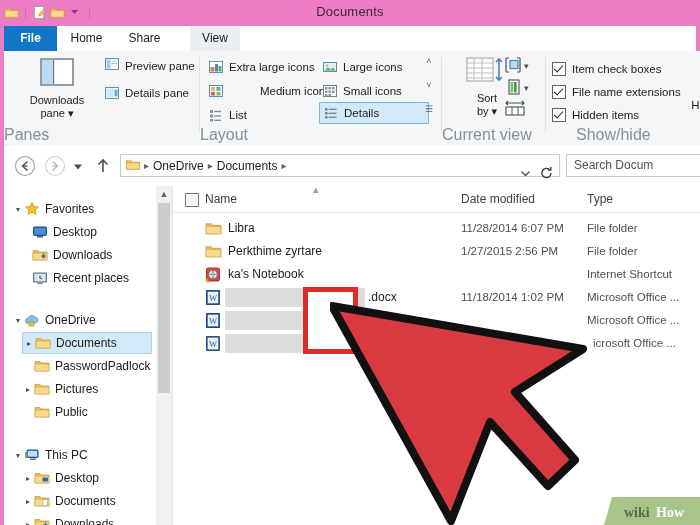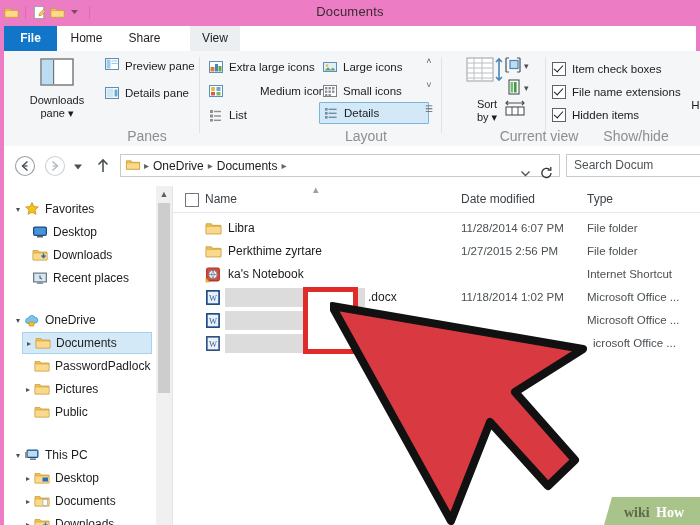--- a/index.html
+++ b/index.html
@@ -42,22 +42,22 @@
   .tab-filler2{position:absolute;left:240px;top:2px;width:456px;height:25px;background:#ffffff;}
 
   
   .ribbon{
     position:absolute;left:0;top:51px;width:700px;height:95px;
     background:#f4f6f7;border-bottom:1px solid #d8dbdd;
   }
   .ribbon-left-edge{position:absolute;left:0;top:0;width:4px;height:95px;background:#ec7cc3;}
   .rgroup{position:absolute;top:0;height:95px;}
   .rgroup .glabel{
-    position:absolute;bottom:2px;left:0;width:100%;text-align:center;
-    font-size:14px;color:#8a8f93;padding-left:45px;
+    position:absolute;bottom:2px;left:0;width:100%;
+    font-size:16px;color:#8a8f93;
   }
   .rgroup .gdiv{position:absolute;right:0;top:6px;width:1px;height:76px;background:#dfe3e5;}
 
   
   #g-panes{left:4px;width:196px;}
   .bigbtn{
     position:absolute;left:14px;top:4px;width:78px;height:70px;
     display:flex;flex-direction:column;align-items:center;cursor:default;
   }
   .bigbtn .navico{width:44px;height:34px;margin-top:2px;}
@@ -360,21 +360,21 @@
       <div class="sortbtn">
         <span>
           <svg width="48" height="34" viewBox="0 0 48 34">
             <rect x="4" y="3" width="26" height="23" fill="#fff" stroke="#9aa0a4"></rect>
             <g stroke="#b9c0c5" stroke-width="1">
                 <path d="M4 8h26M4 13h26M4 18h26M4 23h26M11 3v23M19 3v23"></path>
               </g>
             <path d="M36 4v21M33 7l3-3 3 3M33 22l3 3 3-3" stroke="#4b86b8" stroke-width="1.6" fill="none"></path>
           </svg>
         </span>
-        <span class="blabel" style="font-size:11px;text-align:center;line-height:13px;margin-top:7px;">
+        <span class="blabel" style="font-size:11px;text-align:center;line-height:13px;margin-top:1px;">
           <span>Sort</span><br>
           <span>by</span>
           <span>▾</span>
         </span>
       </div>
 
       <div class="cv-small" style="left:62px;top:5px;">
         <span>
           <svg width="20" height="18" viewBox="0 0 20 18">
               <path d="M2 2v14M5 2H2M5 16H2M16 2v14M13 2h3M13 16h3" stroke="#4a5054" stroke-width="1.2" fill="none"></path>

